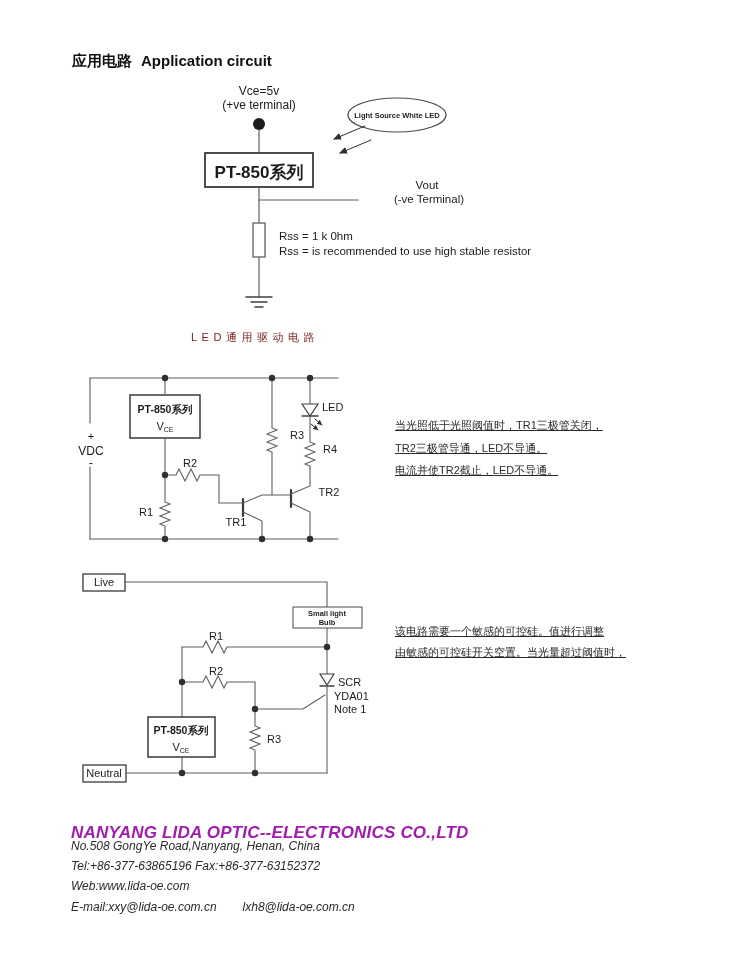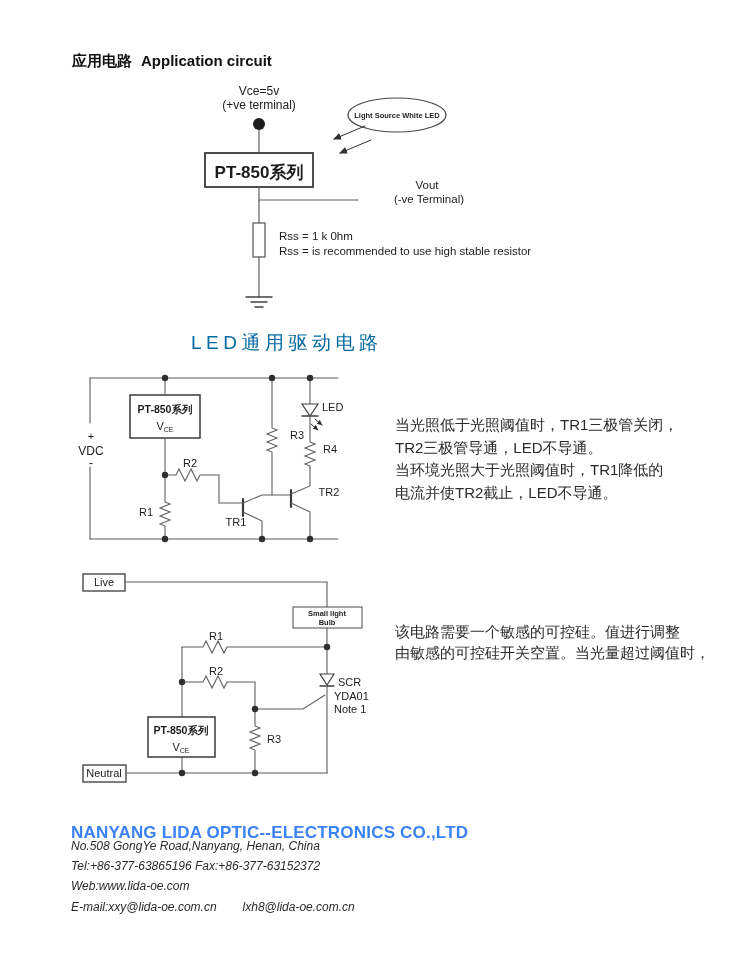--- a/index.html
+++ b/index.html
@@ -4,25 +4,25 @@
 <style>
   html,body{margin:0;padding:0;background:#ffffff;}
   #page{
     position:relative;width:750px;height:970px;background:#ffffff;
     font-family:"Liberation Sans","DejaVu Sans",sans-serif;
     color:#1c1c1c;overflow:hidden;
   }
   .abs{position:absolute;}
   #doc-title{left:72px;top:52px;font-size:15px;font-weight:bold;color:#111;}
   #doc-title .en{margin-left:9px;text-align:right;}
-  #section2-title{left:191px;top:330px;font-size:19px;font-weight:500;letter-spacing:4.5px;color:#0369a1;}
-  .para{font-size:15px;color:#2a2a2a;}
+  #section2-title{left:191px;top:330px;font-size:11px;font-weight:500;letter-spacing:4.5px;color:#7f1d1d;}
+  .para{font-size:11px;color:#2a2a2a;text-decoration:underline;}
   #para-c2{left:395px;top:414px;width:330px;line-height:22.5px;}
   #para-c3{left:395px;top:621px;width:335px;line-height:21.3px;}
-  #footer-company{left:71px;top:823px;font-size:17px;font-weight:bold;color:#3b82f6;letter-spacing:0.2px;}
+  #footer-company{left:71px;top:823px;font-size:17px;font-weight:bold;font-style:italic;color:#a21caf;letter-spacing:0.2px;}
   #footer-lines{left:71px;top:836px;font-size:12px;font-style:italic;line-height:20.2px;color:#2a2a2a;}
   #footer-lines .email-gap{display:inline-block;width:26px;}
   svg{position:absolute;left:0;top:0;}
   svg text{font-family:"Liberation Sans","DejaVu Sans",sans-serif;fill:#1c1c1c;}
 </style>
 </head>
 <body>
 
 <div id="page">
 
@@ -187,21 +187,20 @@
         <text x="338" y="686">SCR</text>
         <text x="334" y="700">YDA01</text>
         <text x="334" y="713">Note 1</text>
       </g>
     </g>
   </svg>
 
   <div id="para-c2" class="abs para">
     <div>当光照低于光照阈值时，TR1三极管关闭，</div>
     <div>TR2三极管导通，LED不导通。</div>
-    <div>当环境光照大于光照阈值时，TR1降低的</div>
     <div>电流并使TR2截止，LED不导通。</div>
   </div>
 
   <div id="para-c3" class="abs para">
     <div>该电路需要一个敏感的可控硅。值进行调整</div>
     <div>由敏感的可控硅开关空置。当光量超过阈值时，</div>
   </div>
 
   <div id="footer-company" class="abs">NANYANG LIDA OPTIC--ELECTRONICS CO.,LTD</div>
   <div id="footer-lines" class="abs">

